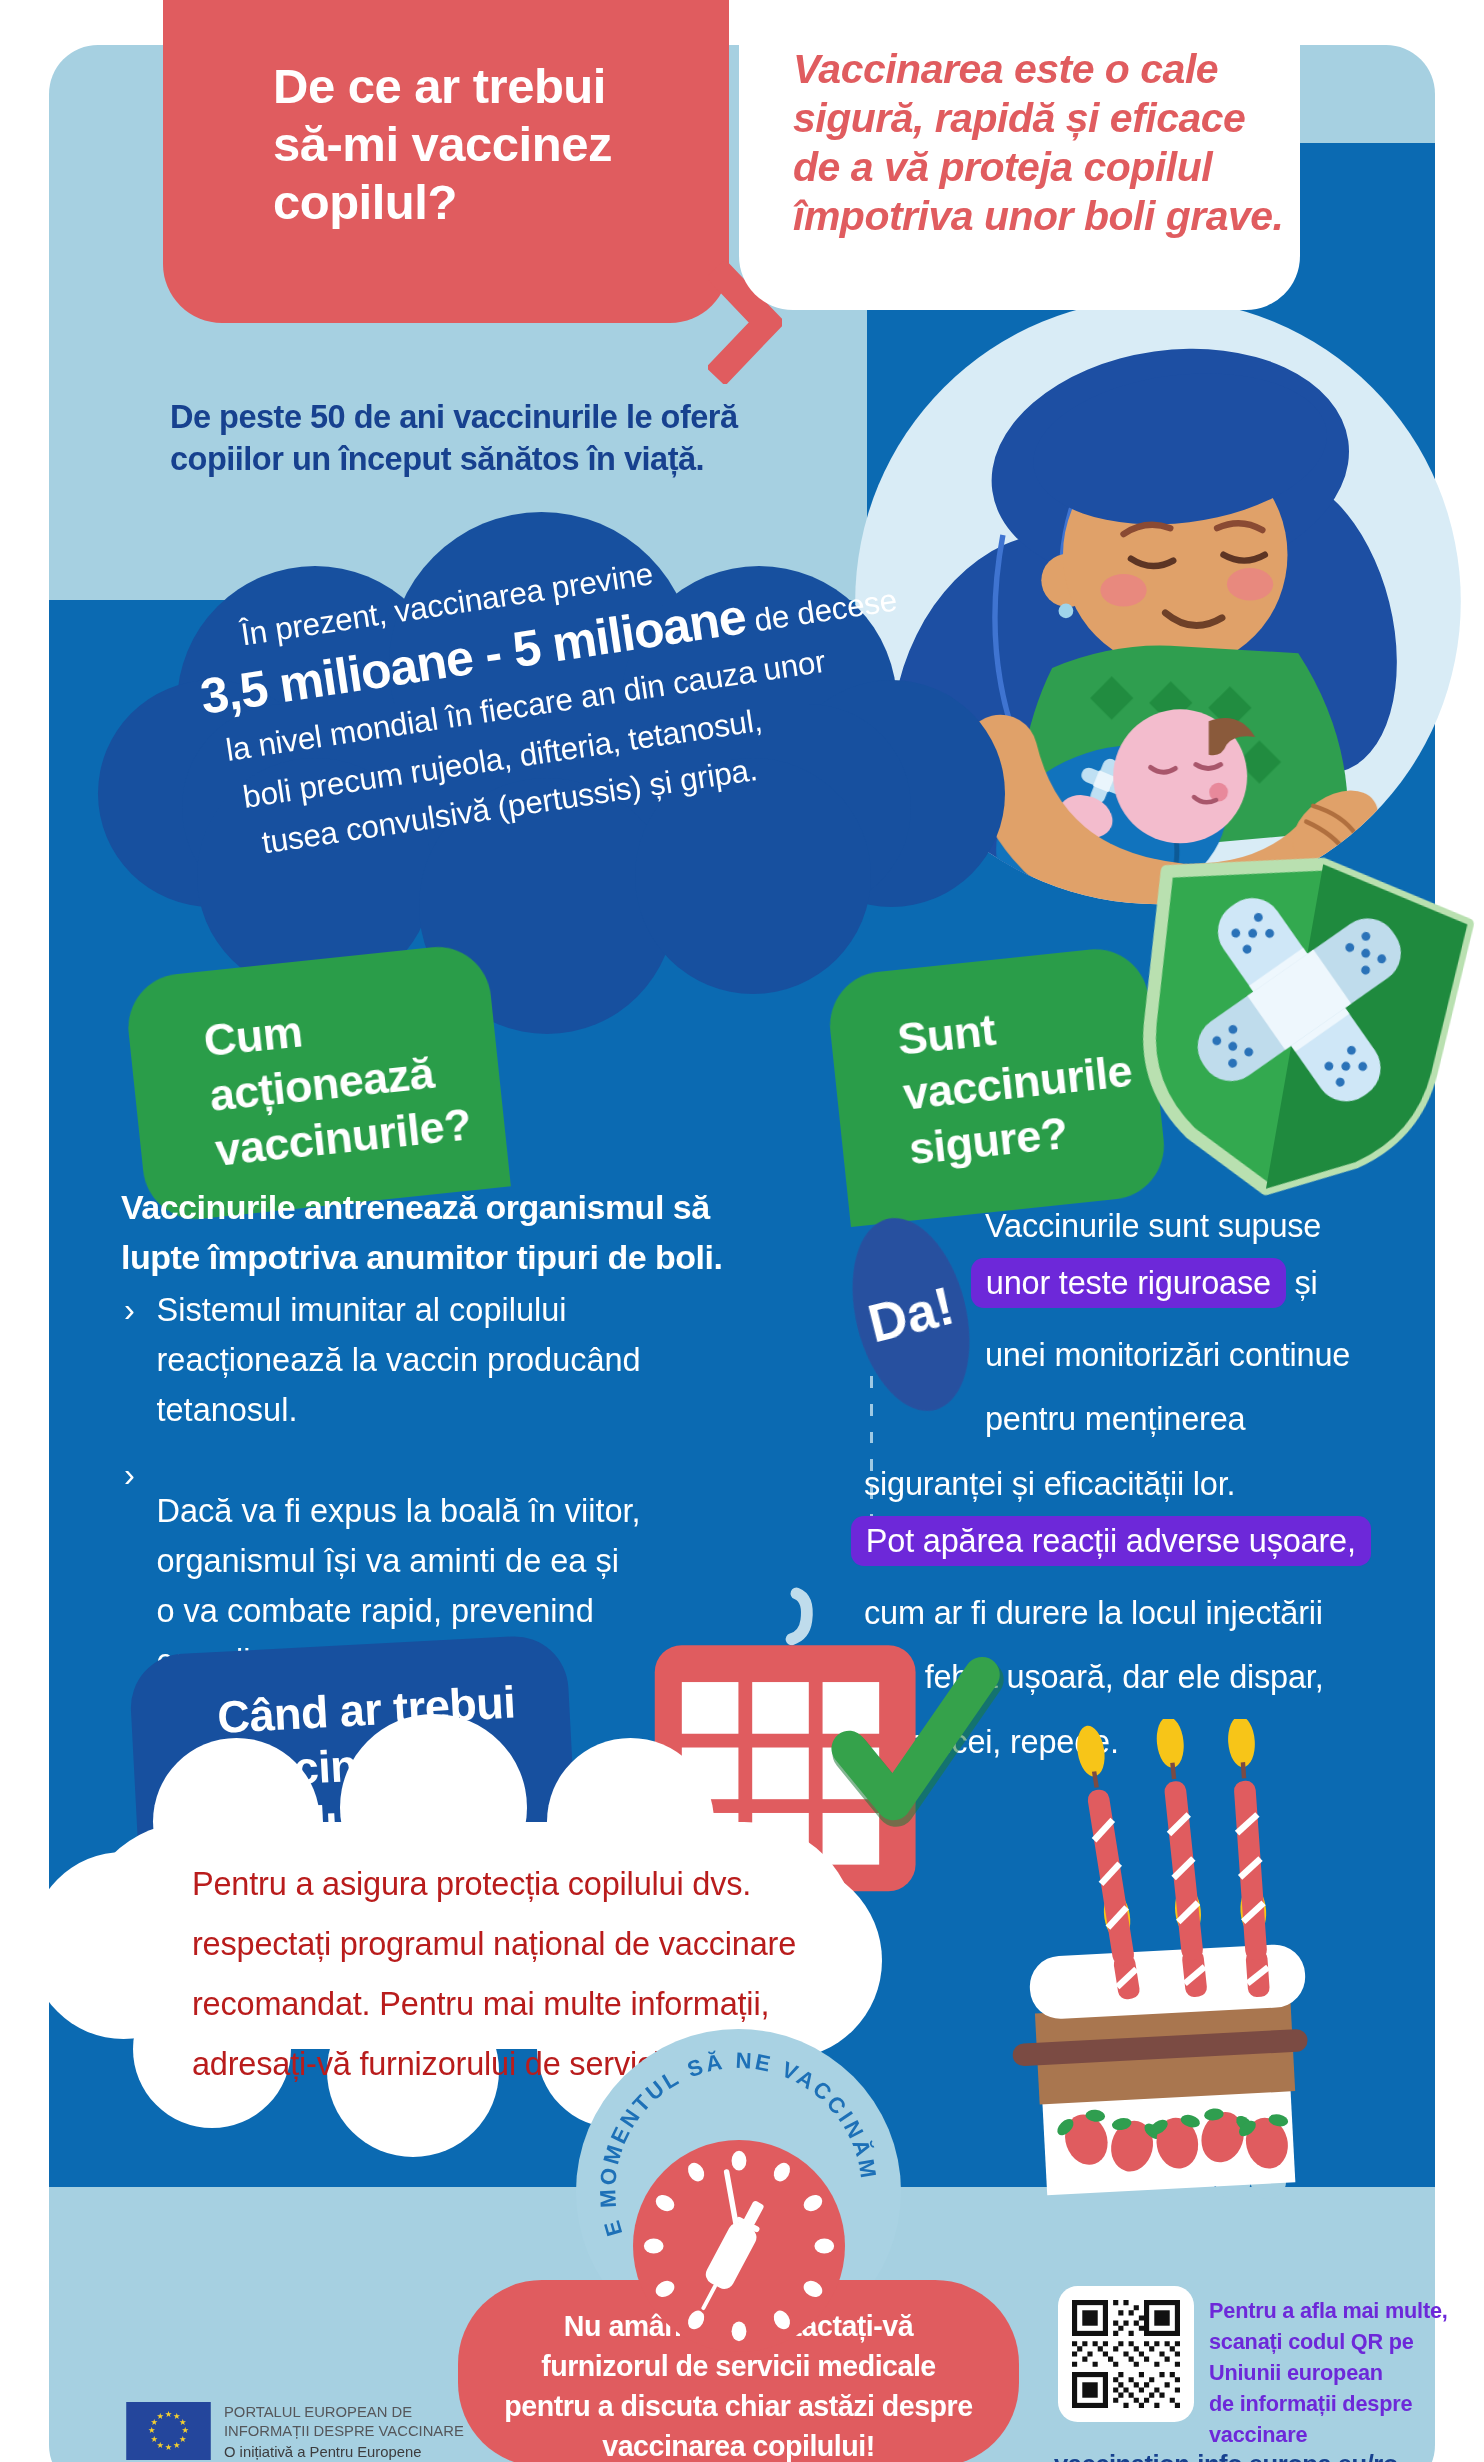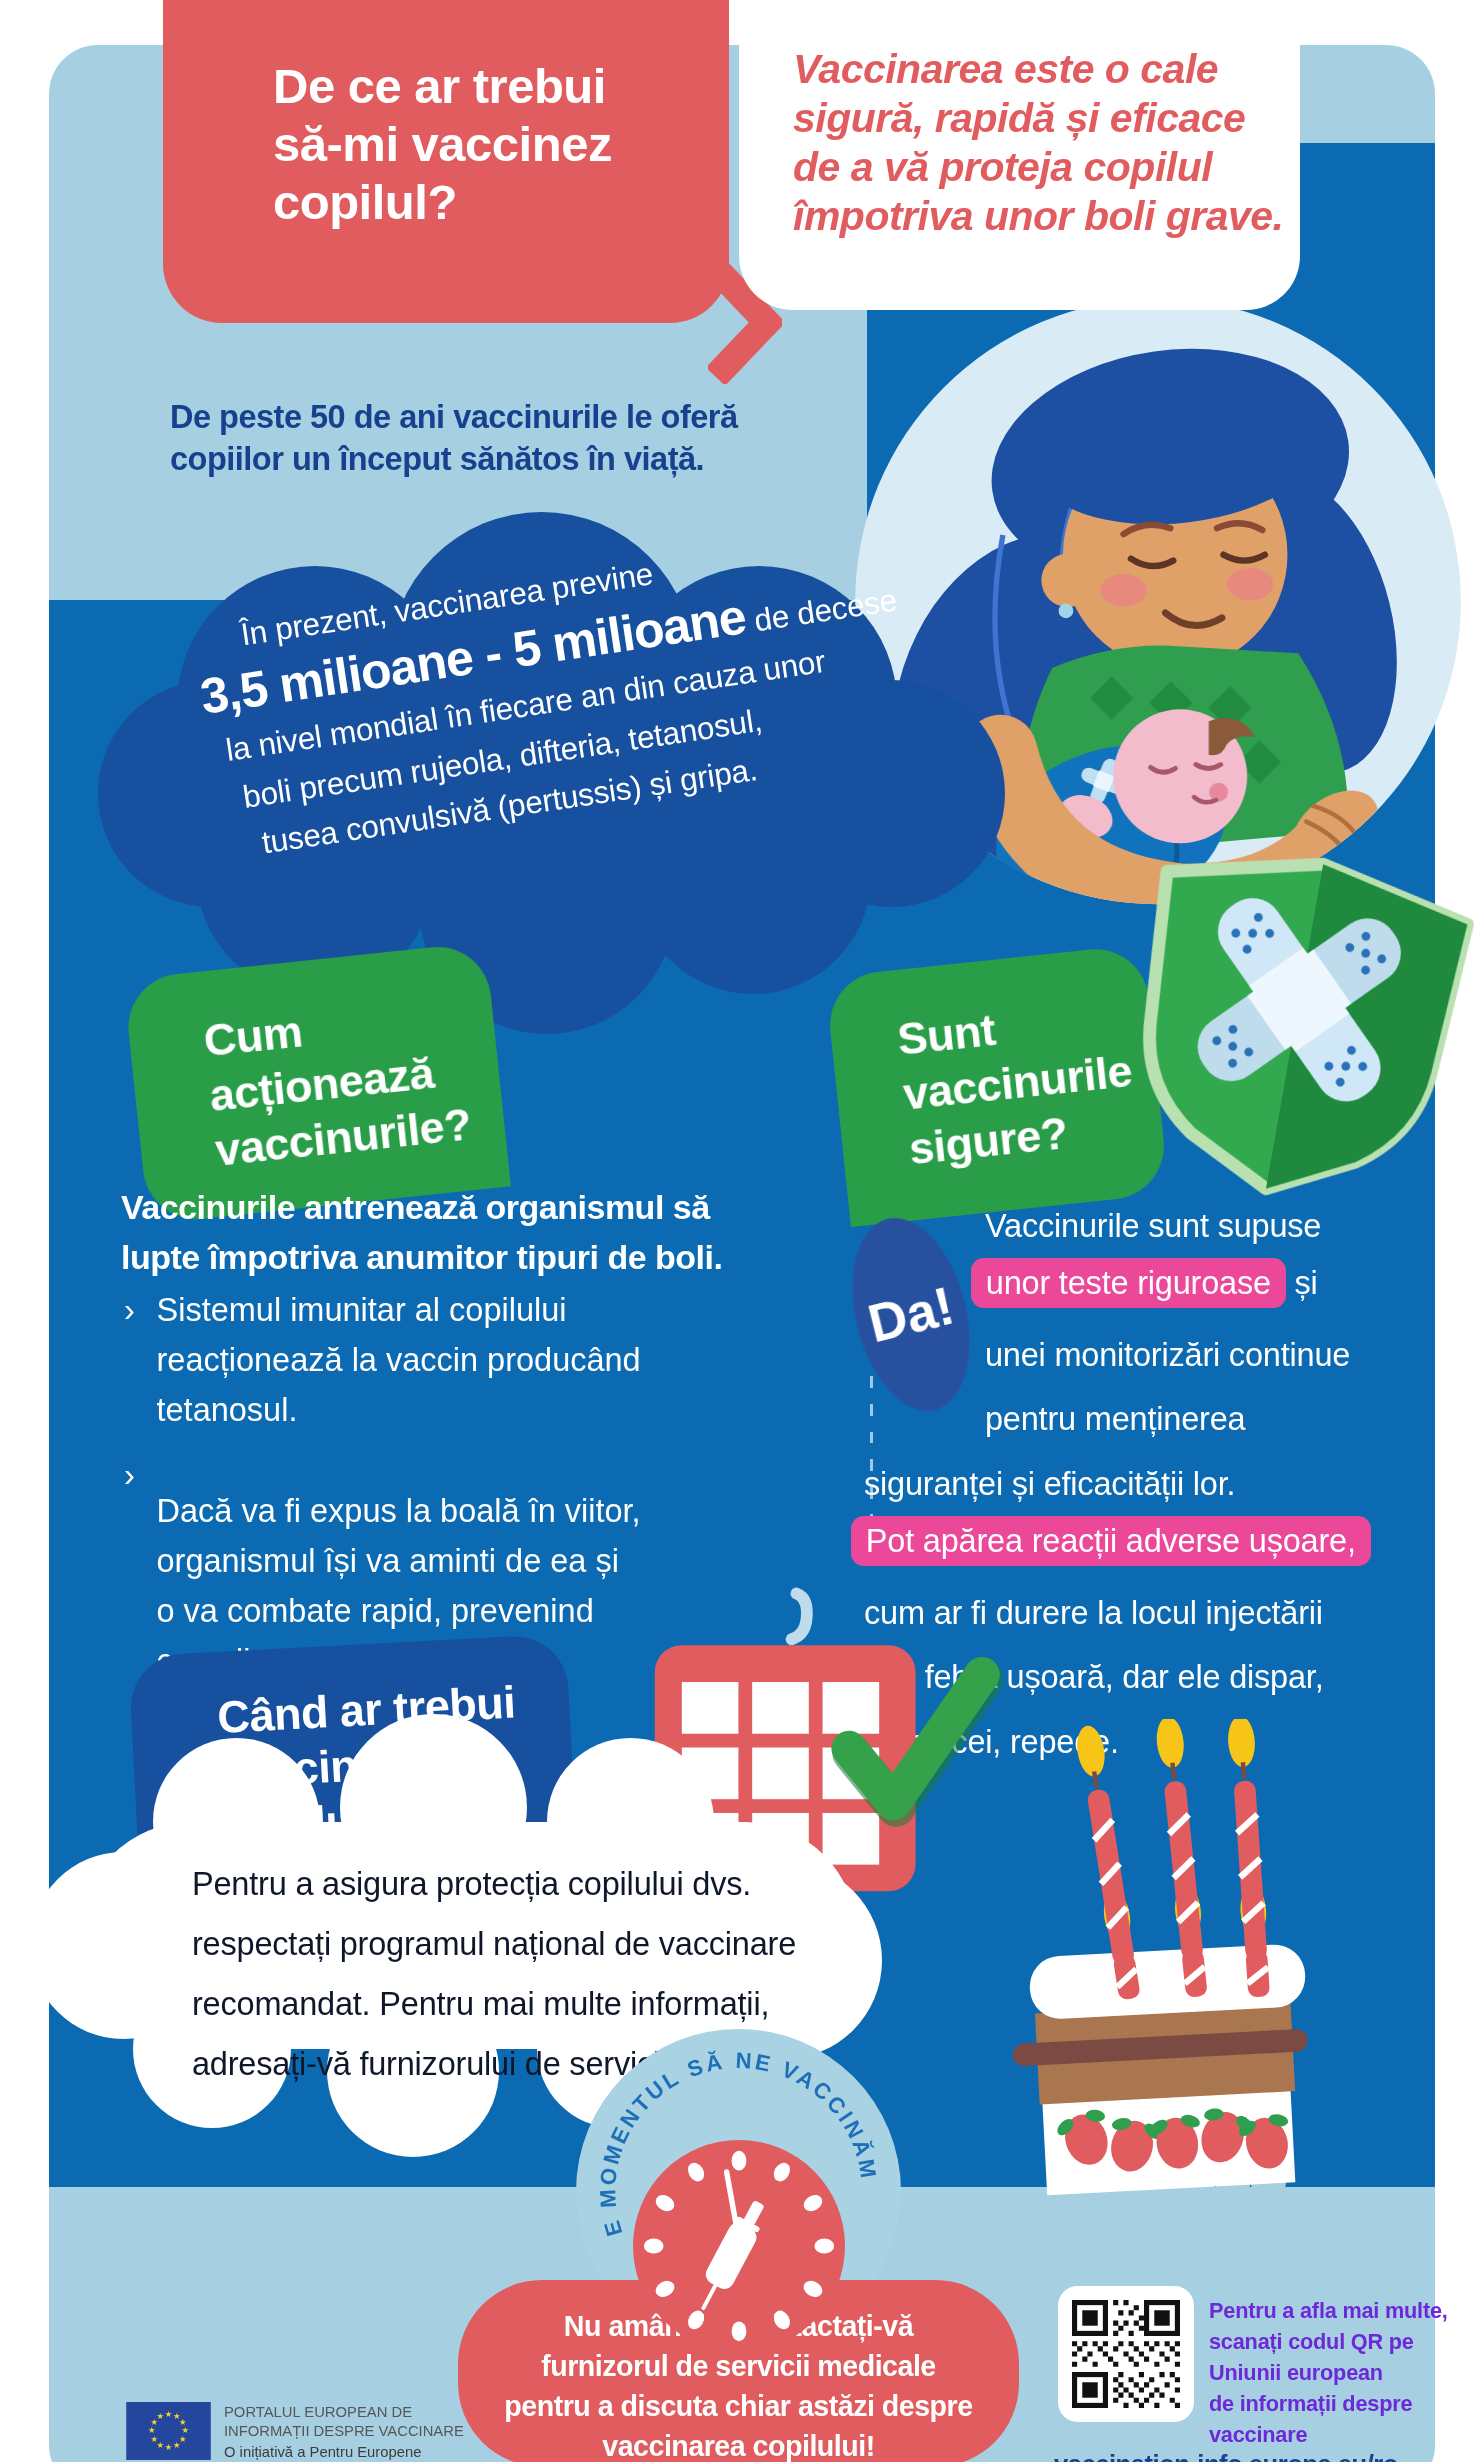--- a/index.html
+++ b/index.html
@@ -6,21 +6,21 @@
   #poster{position:relative;width:1484px;height:2561px;background:#ffffff;overflow:hidden;
           font-family:"Liberation Sans",sans-serif;}
   .abs{position:absolute;}
   .circ{position:absolute;border-radius:50%;}
   .nc{background:#17509f;}
   .wc{background:#ffffff;}
   .bubble{position:absolute;}
   .ttl{font-weight:bold;color:#ffffff;letter-spacing:-0.5px;}
   .navytx{color:#17418f;font-weight:bold;letter-spacing:-0.5px;}
   .wh{color:#ffffff;}
-  .hl{background:#ec4899;border-radius:12.8px;padding:6.9px 14.8px;}
+  .hl{background:#6d28d9;border-radius:12.8px;padding:6.9px 14.8px;}
 </style>
 </head>
 <body>
 
 <div id="poster">
 
   <div class="abs" style="left:49px;top:45px;width:1386px;height:2449px;background:#a6d0e1;border-radius:49px;"></div>
 
   <div class="abs" style="left:867px;top:143px;width:568px;height:689px;background:#0b6ab2;border-top-left-radius:84px;"></div>
 
@@ -241,21 +241,21 @@
     <div class="circ wc" style="left:153px;top:1738px;width:167px;height:167px;"></div>
     <div class="circ wc" style="left:340px;top:1714px;width:187px;height:187px;"></div>
     <div class="circ wc" style="left:547px;top:1738px;width:167px;height:167px;"></div>
     <div class="circ wc" style="left:29.5px;top:1852px;width:187px;height:187px;"></div>
     <div class="circ wc" style="left:685px;top:1862px;width:197px;height:197px;"></div>
     <div class="abs wc" style="left:79px;top:1822px;width:778px;height:227px;border-radius:113px;"></div>
     <div class="circ wc" style="left:133px;top:1970px;width:158px;height:158px;"></div>
     <div class="circ wc" style="left:327px;top:1985px;width:172px;height:172px;"></div>
     <div class="circ wc" style="left:537px;top:1970px;width:158px;height:158px;"></div>
   </div>
-  <div class="abs" style="left:192px;top:1854px;font-size:32.5px;line-height:60px;color:#0f172a;letter-spacing:-0.2px;">
+  <div class="abs" style="left:192px;top:1854px;font-size:32.5px;line-height:60px;color:#b91c1c;letter-spacing:-0.2px;">
     <div>Pentru a asigura protecția copilului dvs.</div>
     <div>respectați programul național de vaccinare</div>
     <div>recomandat. Pentru mai multe informații,</div>
     <div>adresați-vă furnizorului de servicii medicale.</div>
   </div>
 
   <svg class="abs" style="left:1000px;top:1719px;" width="335" height="492" viewBox="0 0 680 1000">
     <g fill="#a6d0e1">
       <circle cx="185" cy="940" r="36"></circle>
         <circle cx="257" cy="940" r="36"></circle>

